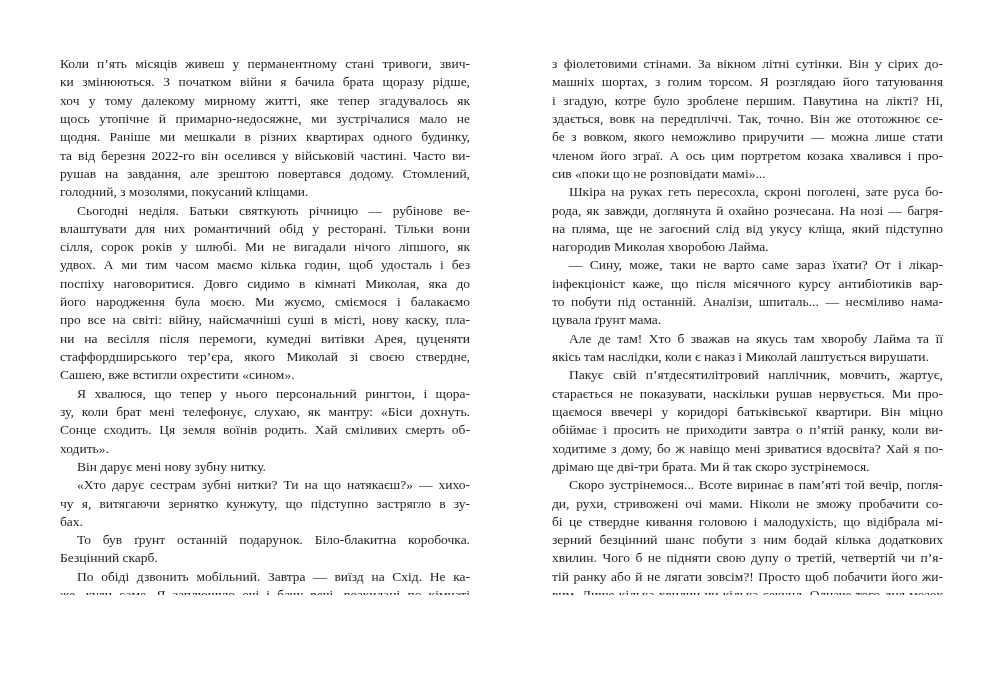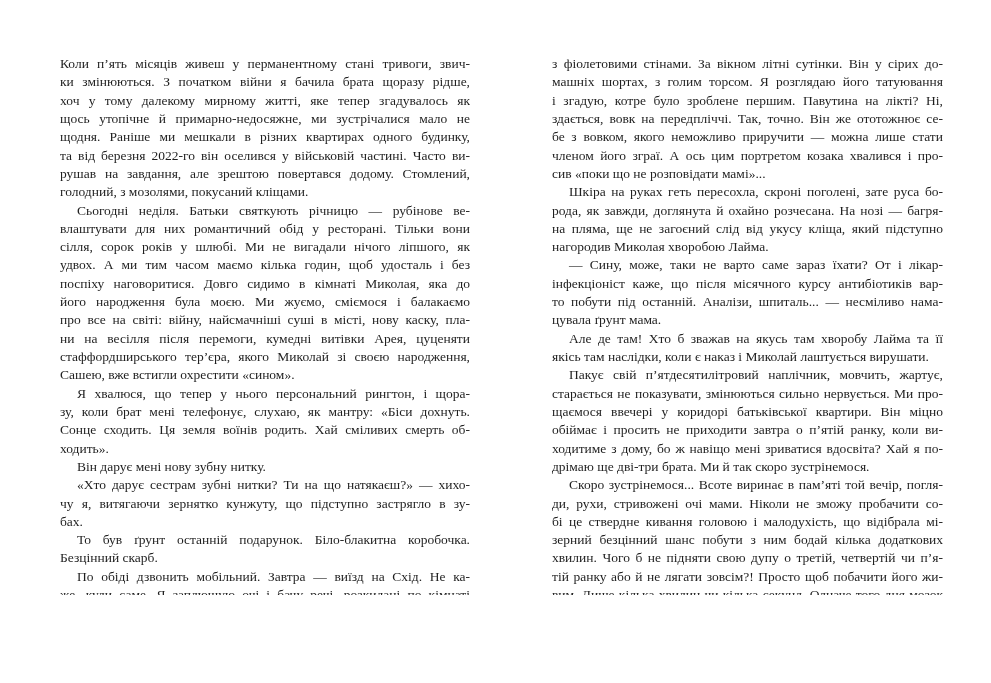--- a/index.html
+++ b/index.html
@@ -79,21 +79,21 @@
       </div>
       <div class="para indent">
         <div class="line first">Сьогодні неділя. Батьки святкують річницю — рубінове ве-</div>
         <div class="line">влаштувати для них романтичний обід у ресторані. Тільки вони</div>
         <div class="line">сілля, сорок років у шлюбі. Ми не вигадали нічого ліпшого, як</div>
         <div class="line">удвох. А ми тим часом маємо кілька годин, щоб удосталь і без</div>
         <div class="line">поспіху наговоритися. Довго сидимо в кімнаті Миколая, яка до</div>
         <div class="line">його народження була моєю. Ми жуємо, сміємося і балакаємо</div>
         <div class="line">про все на світі: війну, найсмачніші суші в місті, нову каску, пла-</div>
         <div class="line">ни на весілля після перемоги, кумедні витівки Арея, цуценяти</div>
-        <div class="line">стаффордширського тер’єра, якого Миколай зі своєю народження,</div>
+        <div class="line">стаффордширського тер’єра, якого Миколай зі своєю ствердне,</div>
         <div class="line last">Сашею, вже встигли охрестити «сином».</div>
       </div>
       <div class="para indent">
         <div class="line first">Я хвалюся, що тепер у нього персональний рингтон, і щора-</div>
         <div class="line">зу, коли брат мені телефонує, слухаю, як мантру: «Біси дохнуть.</div>
         <div class="line">Сонце сходить. Ця земля воїнів родить. Хай сміливих смерть об-</div>
         <div class="line last">ходить».</div>
       </div>
       <div class="para indent">
         <div class="line first last">Він дарує мені нову зубну нитку.</div>
@@ -134,21 +134,21 @@
         <div class="line">інфекціоніст каже, що після місячного курсу антибіотиків вар-</div>
         <div class="line">то побути під останній. Аналізи, шпиталь... — несміливо нама-</div>
         <div class="line last">цувала ґрунт мама.</div>
       </div>
       <div class="para indent">
         <div class="line first">Але де там! Хто б зважав на якусь там хворобу Лайма та її</div>
         <div class="line last">якісь там наслідки, коли є наказ і Миколай лаштується вирушати.</div>
       </div>
       <div class="para indent">
         <div class="line first">Пакує свій п’ятдесятилітровий наплічник, мовчить, жартує,</div>
-        <div class="line">старається не показувати, змінюються сильно нервується. Ми про-</div>
+        <div class="line">старається не показувати, наскільки рушав нервується. Ми про-</div>
         <div class="line">щаємося ввечері у коридорі батьківської квартири. Він міцно</div>
         <div class="line">обіймає і просить не приходити завтра о п’ятій ранку, коли ви-</div>
         <div class="line">ходитиме з дому, бо ж навіщо мені зриватися вдосвіта? Хай я по-</div>
         <div class="line last">дрімаю ще дві-три брата. Ми й так скоро зустрінемося.</div>
       </div>
       <div class="para indent cont">
         <div class="line first">Скоро зустрінемося... Всоте виринає в пам’яті той вечір, погля-</div>
         <div class="line">ди, рухи, стривожені очі мами. Ніколи не зможу пробачити со-</div>
         <div class="line">бі це ствердне кивання головою і малодухість, що відібрала мі-</div>
         <div class="line">зерний безцінний шанс побути з ним бодай кілька додаткових</div>

